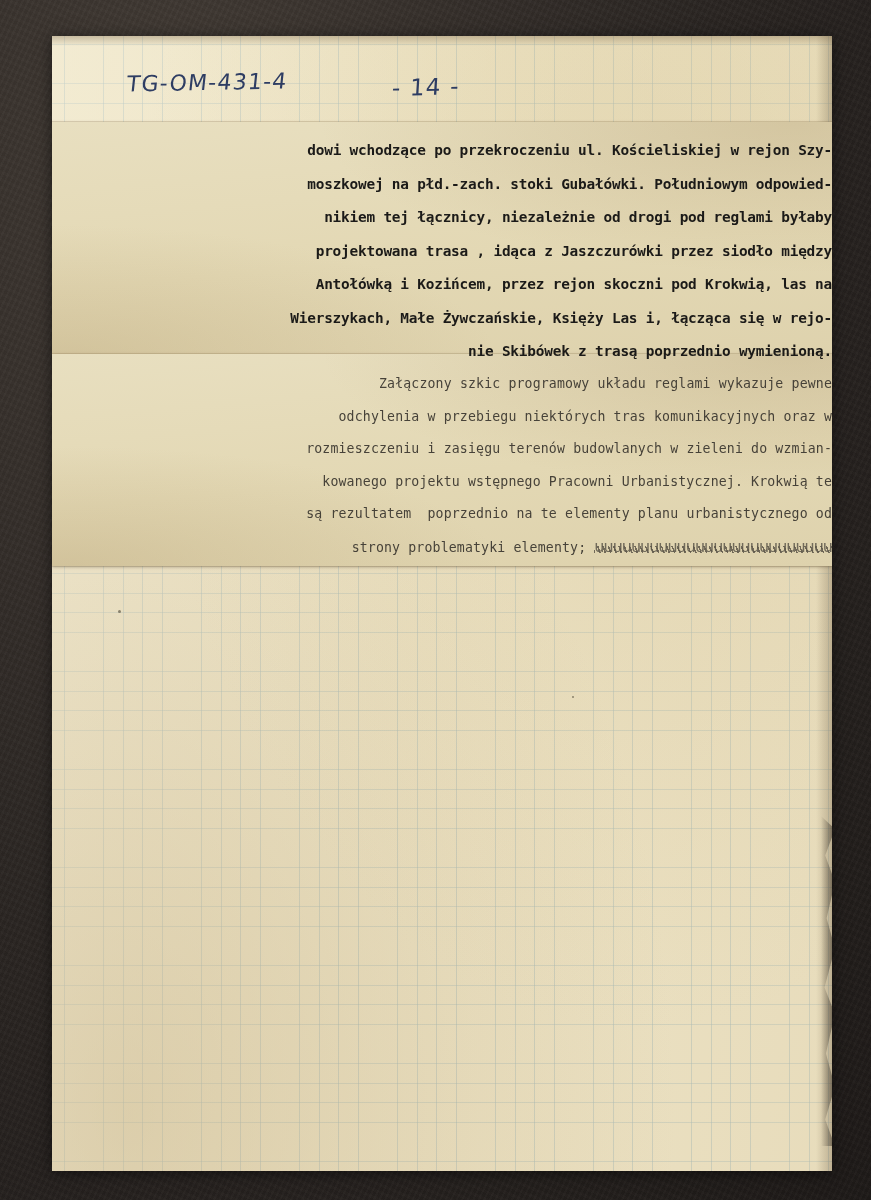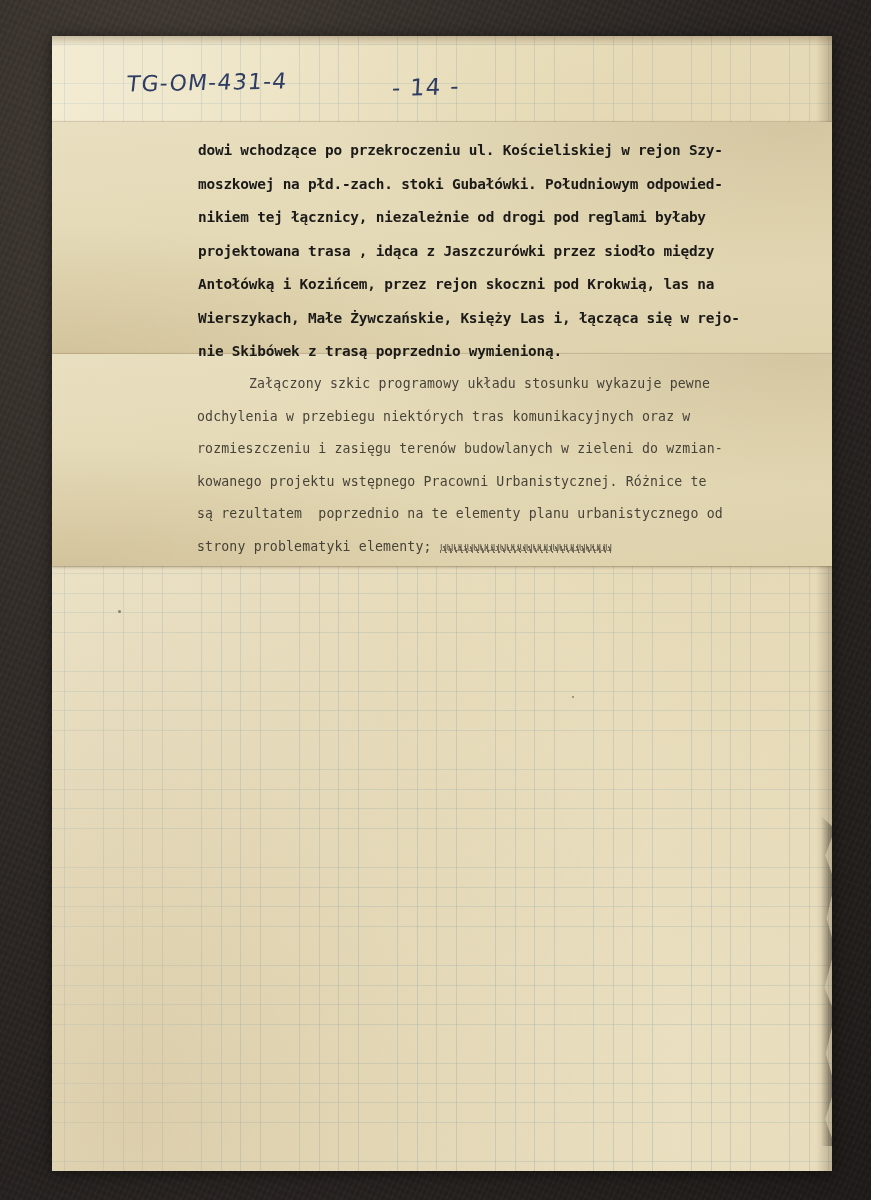--- a/index.html
+++ b/index.html
@@ -137,20 +137,21 @@
     top: 318px;
     width: 780px;
     height: 212px;
   }
   .slip-text {
     position: relative;
     z-index: 2;
     font-family: "DejaVu Sans Mono", monospace;
     color: #1b1a18;
     white-space: pre;
+    text-align: right;
   }
   #slip-upper .slip-text {
     font-size: 14.4px;
     line-height: 33.5px;
     letter-spacing: -0.2px;
     padding: 12px 0 0 150px;
     font-weight: 600;
   }
   #slip-lower .slip-text {
     font-size: 13.2px;
@@ -160,21 +161,21 @@
     color: #3a362f;
     opacity: 0.92;
   }
   #slip-lower .slip-text .indent-first { padding-left: 52px; display: inline-block; }
   .struck {
     display: inline-block;
     position: relative;
     color: #4a453c;
     font-family: "DejaVu Sans", sans-serif;
     letter-spacing: -1px;
-    font-size: 12px;
+    font-size: 16px;
     opacity: 0.8;
   }
   .struck::before {
     content: "";
     position: absolute;
     left: 0; right: 0; top: 48%;
     height: 7px;
     background:
       repeating-linear-gradient(70deg, #2f2b26 0 1.5px, rgba(0,0,0,0) 1.5px 5px);
     opacity: 0.85;
@@ -210,21 +211,21 @@
       <div class="slip-text"><span>dowi wchodzące po przekroczeniu ul. Kościeliskiej w rejon Szy-</span>
 <span>moszkowej na płd.-zach. stoki Gubałówki. Południowym odpowied-</span>
 <span>nikiem tej łącznicy, niezależnie od drogi pod reglami byłaby</span>
 <span>projektowana trasa , idąca z Jaszczurówki przez siodło między</span>
 <span>Antołówką i Kozińcem, przez rejon skoczni pod Krokwią, las na</span>
 <span>Wierszykach, Małe Żywczańskie, Księży Las i, łącząca się w rejo-</span>
 <span>nie Skibówek z trasą poprzednio wymienioną.</span></div>
     </div>
 
     <div class="slip" id="slip-lower">
-      <div class="slip-text"><span class="indent-first"></span><span>Załączony szkic programowy układu stosunku wykazuje pewne</span>
+      <div class="slip-text"><span class="indent-first"></span><span>Załączony szkic programowy układu reglami wykazuje pewne</span>
 <span>odchylenia w przebiegu niektórych tras komunikacyjnych oraz w</span>
 <span>rozmieszczeniu i zasięgu terenów budowlanych w zieleni do wzmian-</span>
-<span>kowanego projektu wstępnego Pracowni Urbanistycznej. Różnice te</span>
+<span>kowanego projektu wstępnego Pracowni Urbanistycznej. Krokwią te</span>
 <span>są rezultatem  poprzednio na te elementy planu urbanistycznego od</span>
 <span>strony problematyki elementy;</span> <span class="struck">uuuuuuuuuuuuuuuuuuuuuuuuuu</span></div>
     </div>
   </div>
 </div>
 
 </body></html>

